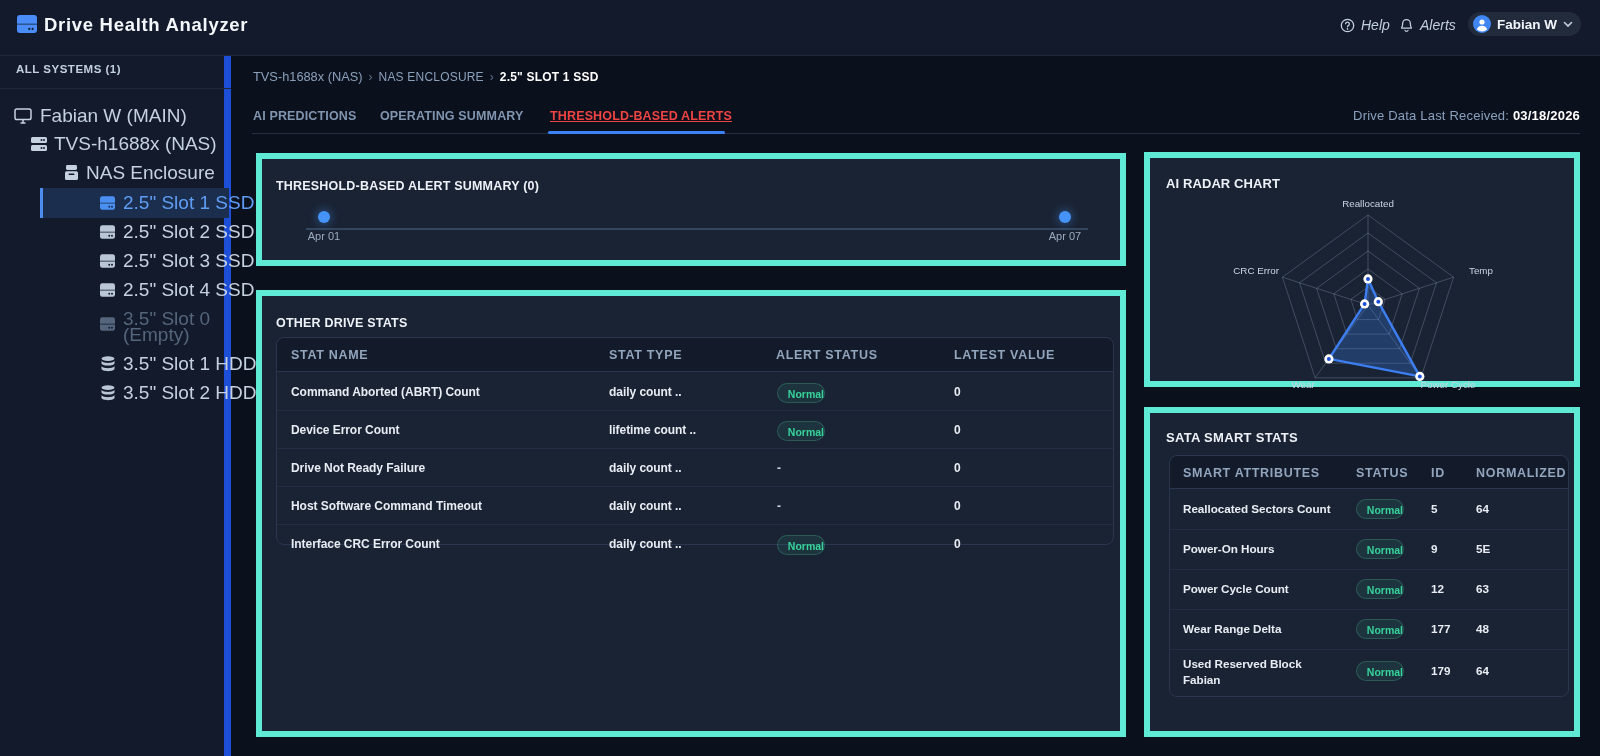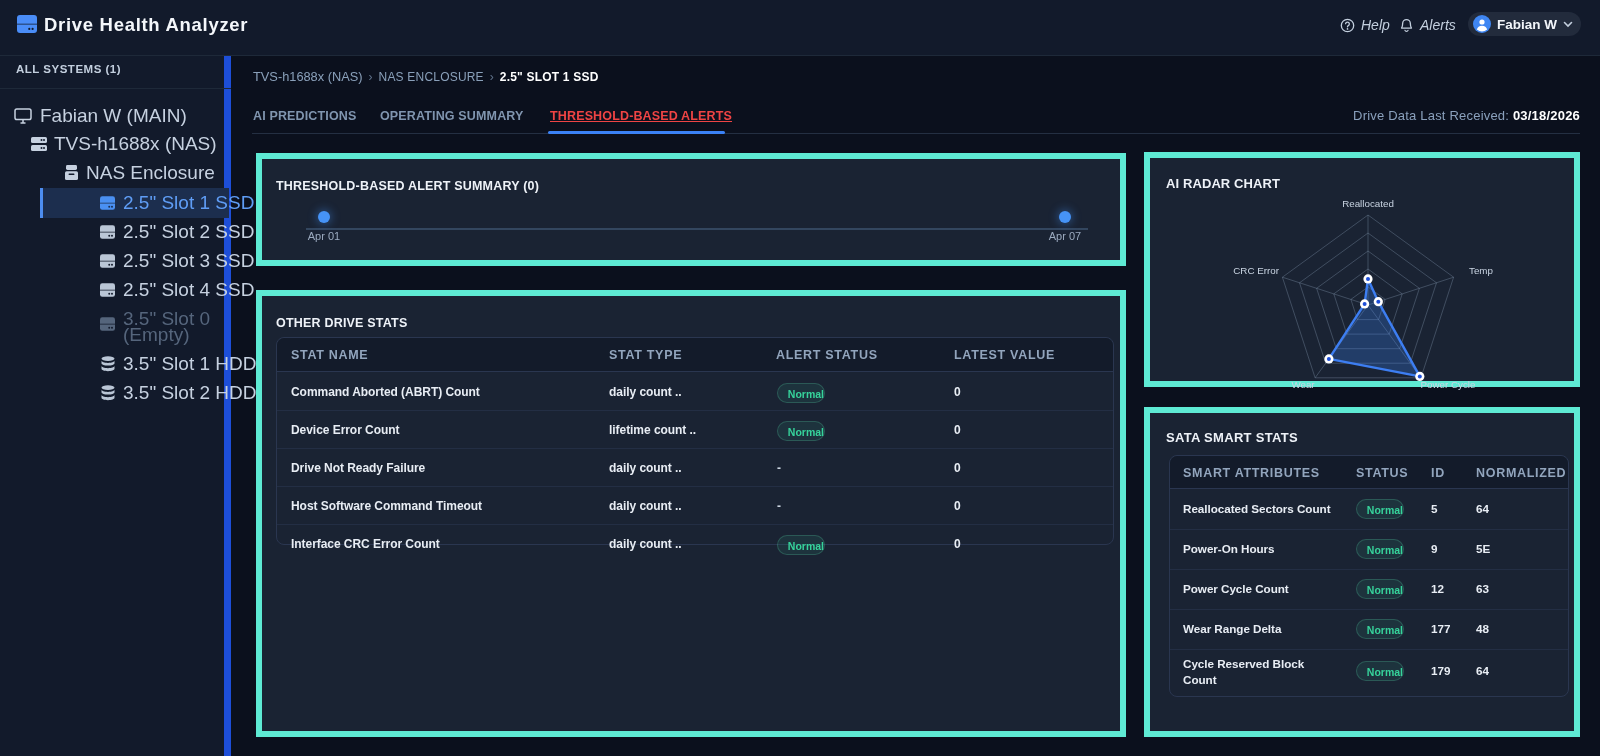--- a/index.html
+++ b/index.html
@@ -310,19 +310,19 @@
       <div class="td" style="left:261px; top:126px;">12</div>
       <div class="td" style="left:306px; top:126px;">63</div>
       <div class="rowline" style="top:153px;"></div>
 
       <div class="td" style="left:13px; top:166px;">Wear Range Delta</div>
       <div class="badge" style="left:186px; top:163px;">Normal</div>
       <div class="td" style="left:261px; top:166px;">177</div>
       <div class="td" style="left:306px; top:166px;">48</div>
       <div class="rowline" style="top:193px;"></div>
 
-      <div class="td" style="left:13px; top:200px; width:145px; line-height:16px;">Cycle Reserved Block Count</div>
+      <div class="td" style="left:13px; top:200px; width:145px; line-height:16px;">Used Reserved Block Fabian</div>
       <div class="badge" style="left:186px; top:205px;">Normal</div>
       <div class="td" style="left:261px; top:208px;">179</div>
       <div class="td" style="left:306px; top:208px;">64</div>
     </div>
   </div>
 </div>
 
 </body></html>

